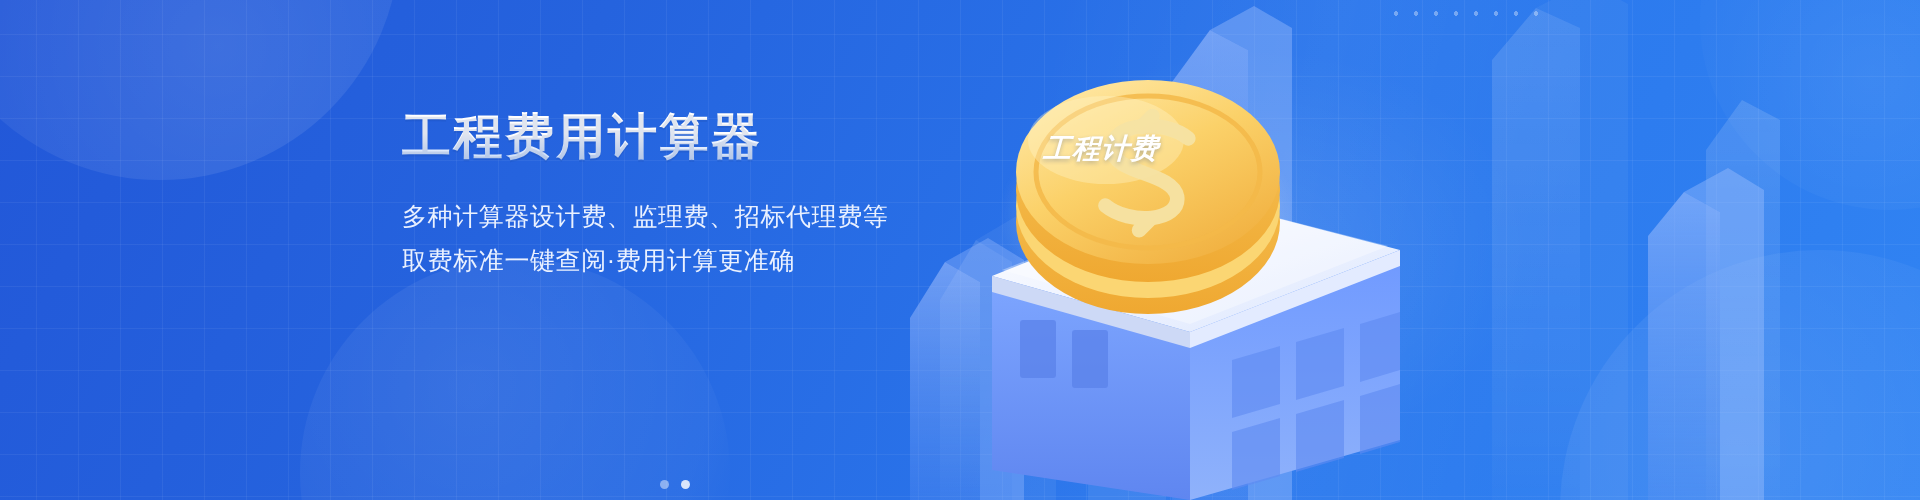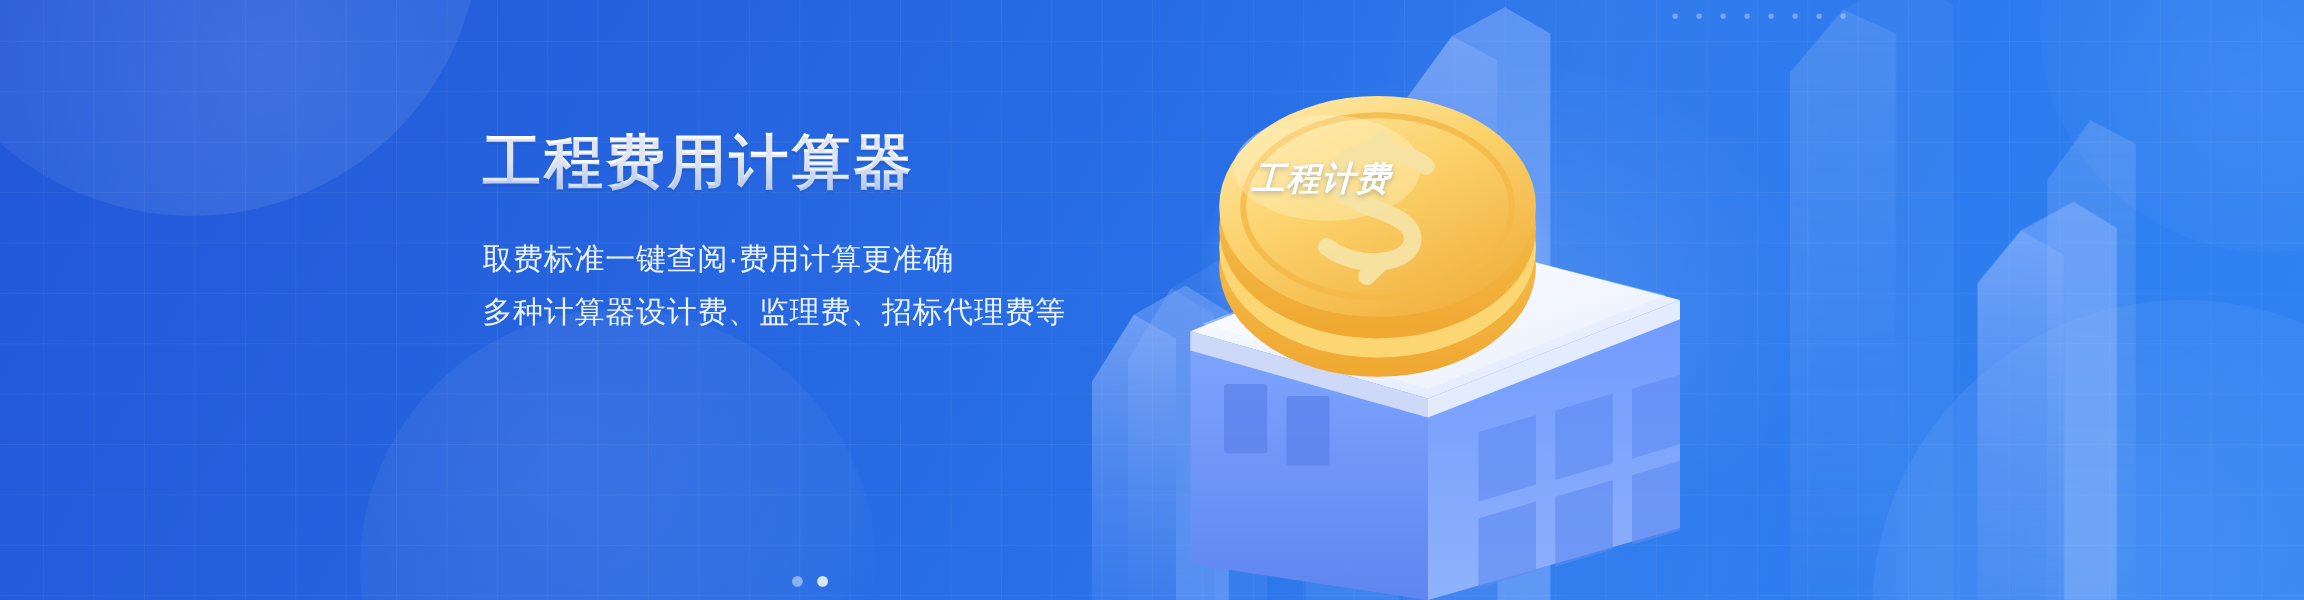--- a/index.html
+++ b/index.html
@@ -194,22 +194,22 @@
         </g>
       </g>
     </svg>
   </div>
 
   <div class="badge">工程计费</div>
 
   <div class="copy">
     <h1 class="title-line">工程费用计算器</h1>
     <div class="subs">
+      <p class="sub-line">多种计算器设计费、监理费、招标代理费等</p>
       <p class="sub-line">取费标准一键查阅·费用计算更准确</p>
-      <p class="sub-line">多种计算器设计费、监理费、招标代理费等</p>
     </div>
   </div>
 
   <div class="pager">
     <span></span>
     <span class="on"></span>
   </div>
 
 </div>
 

